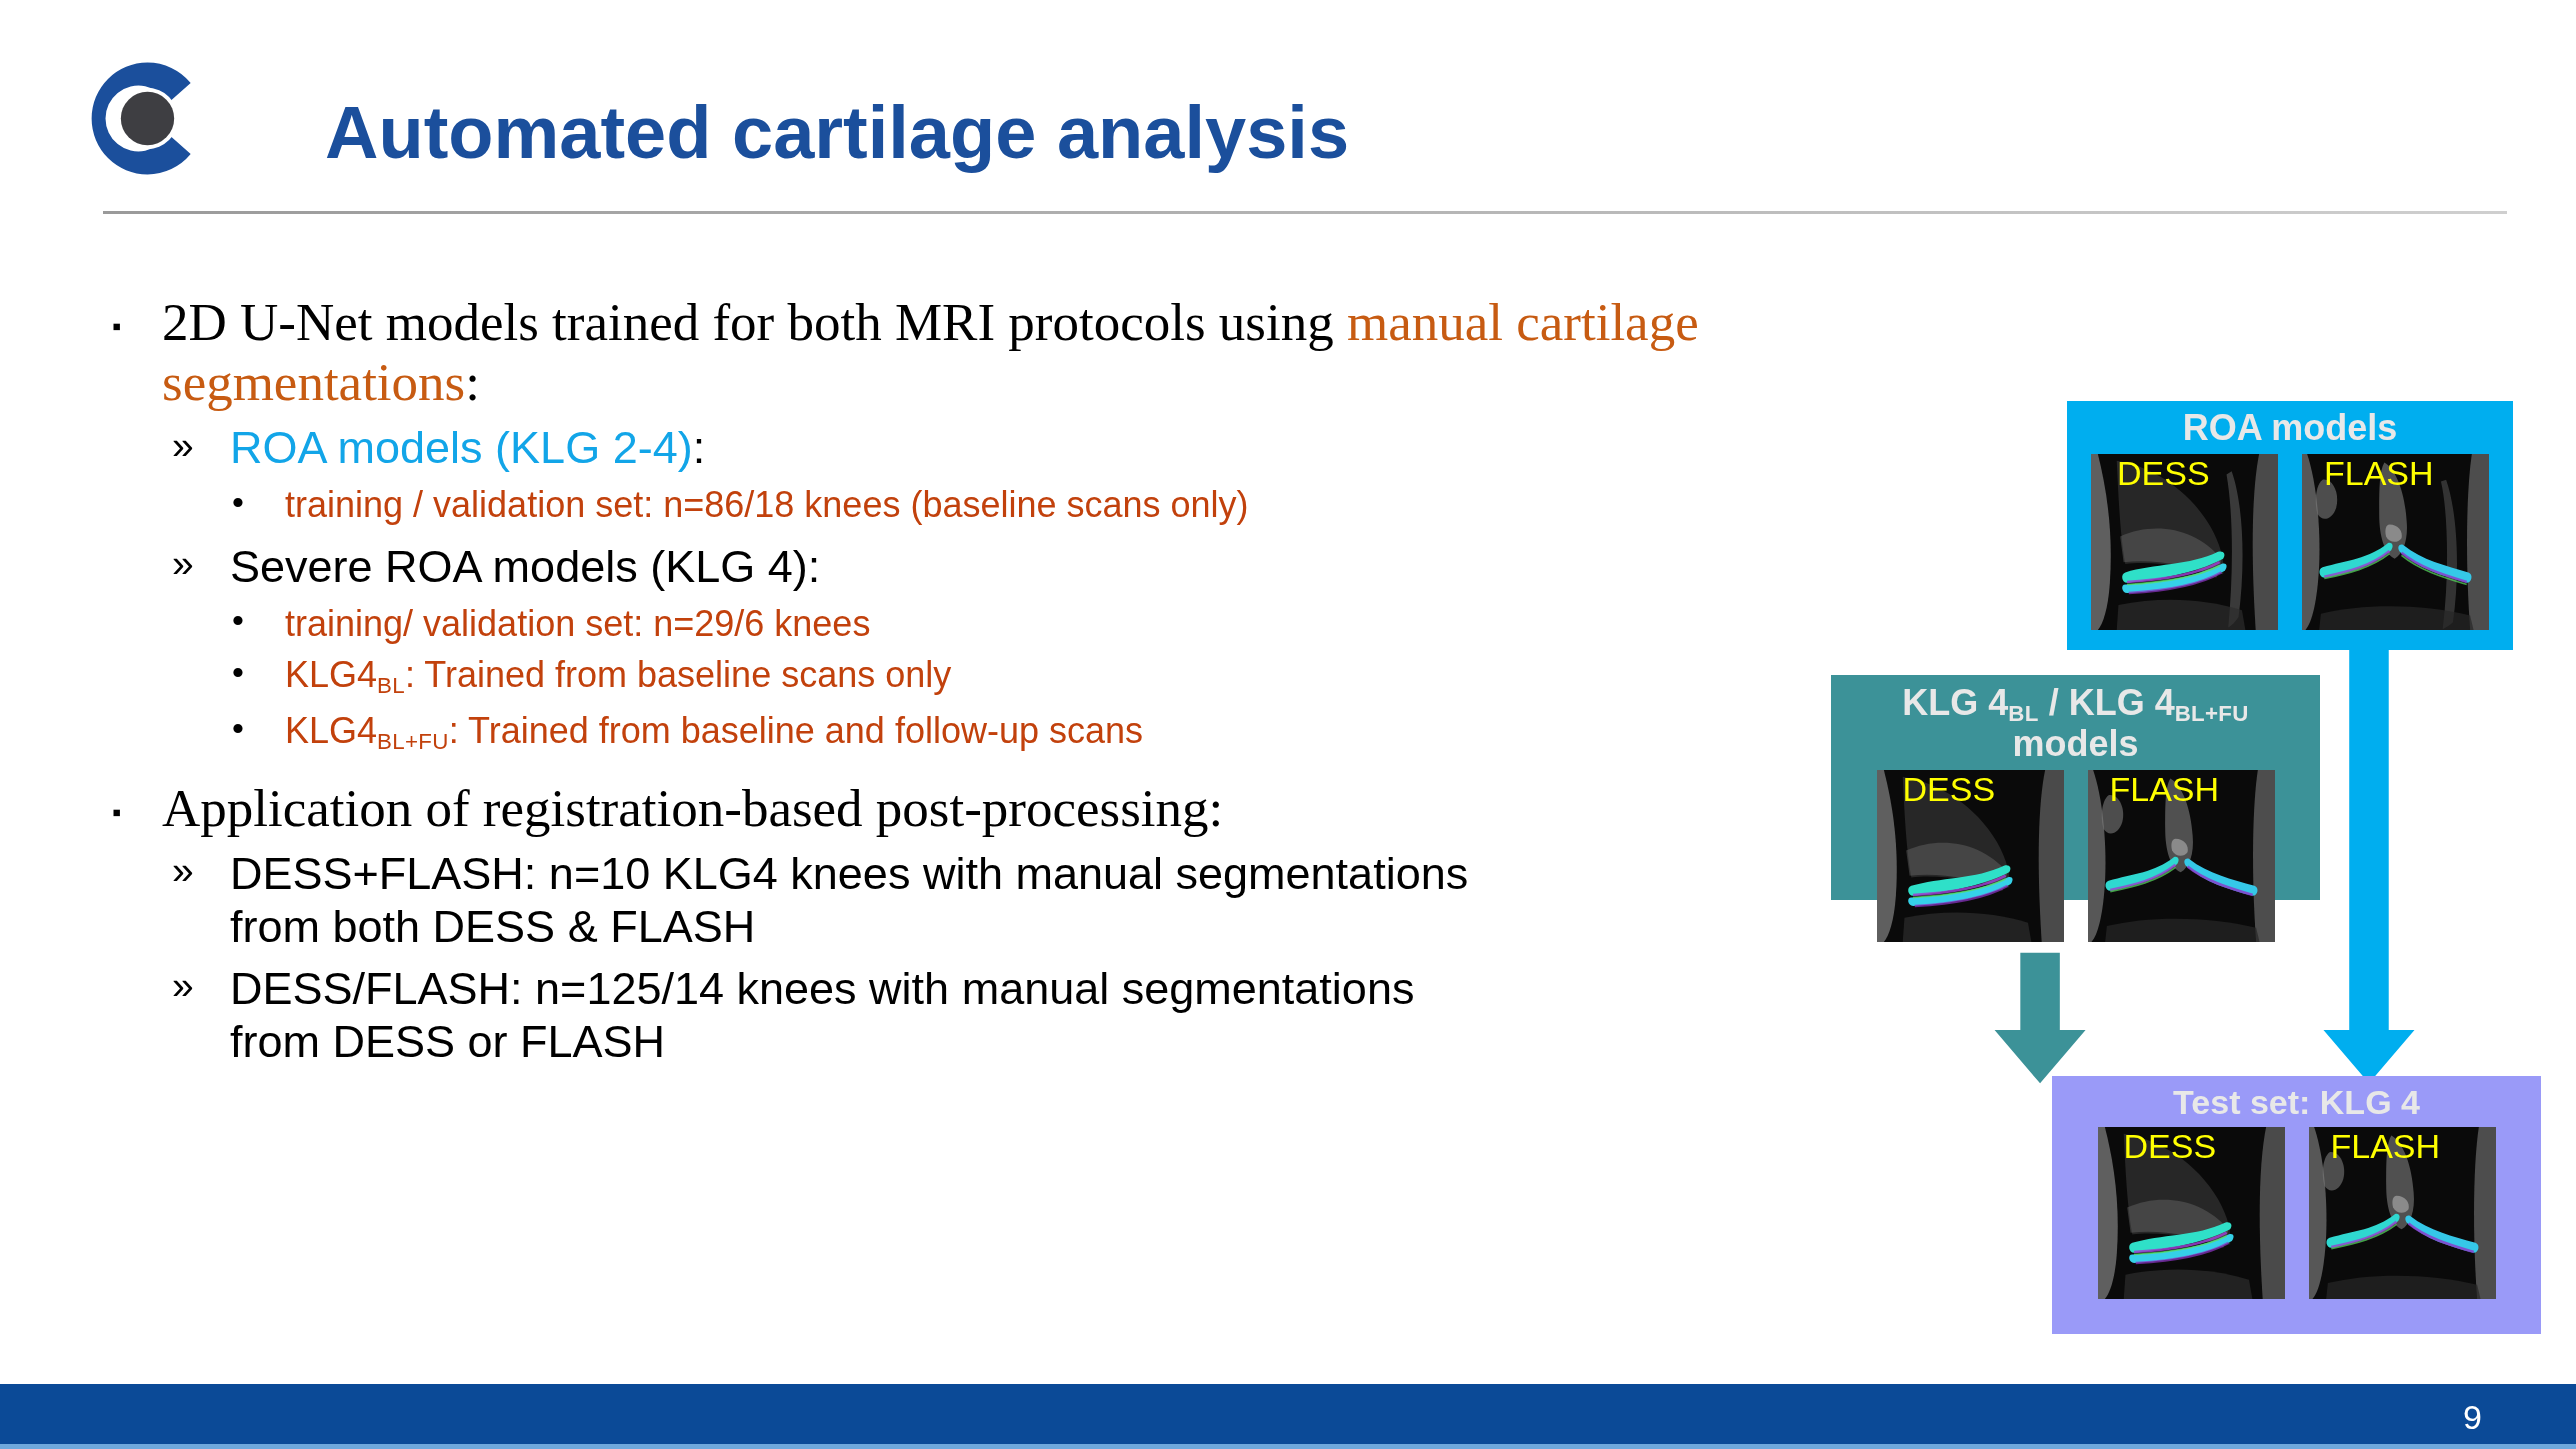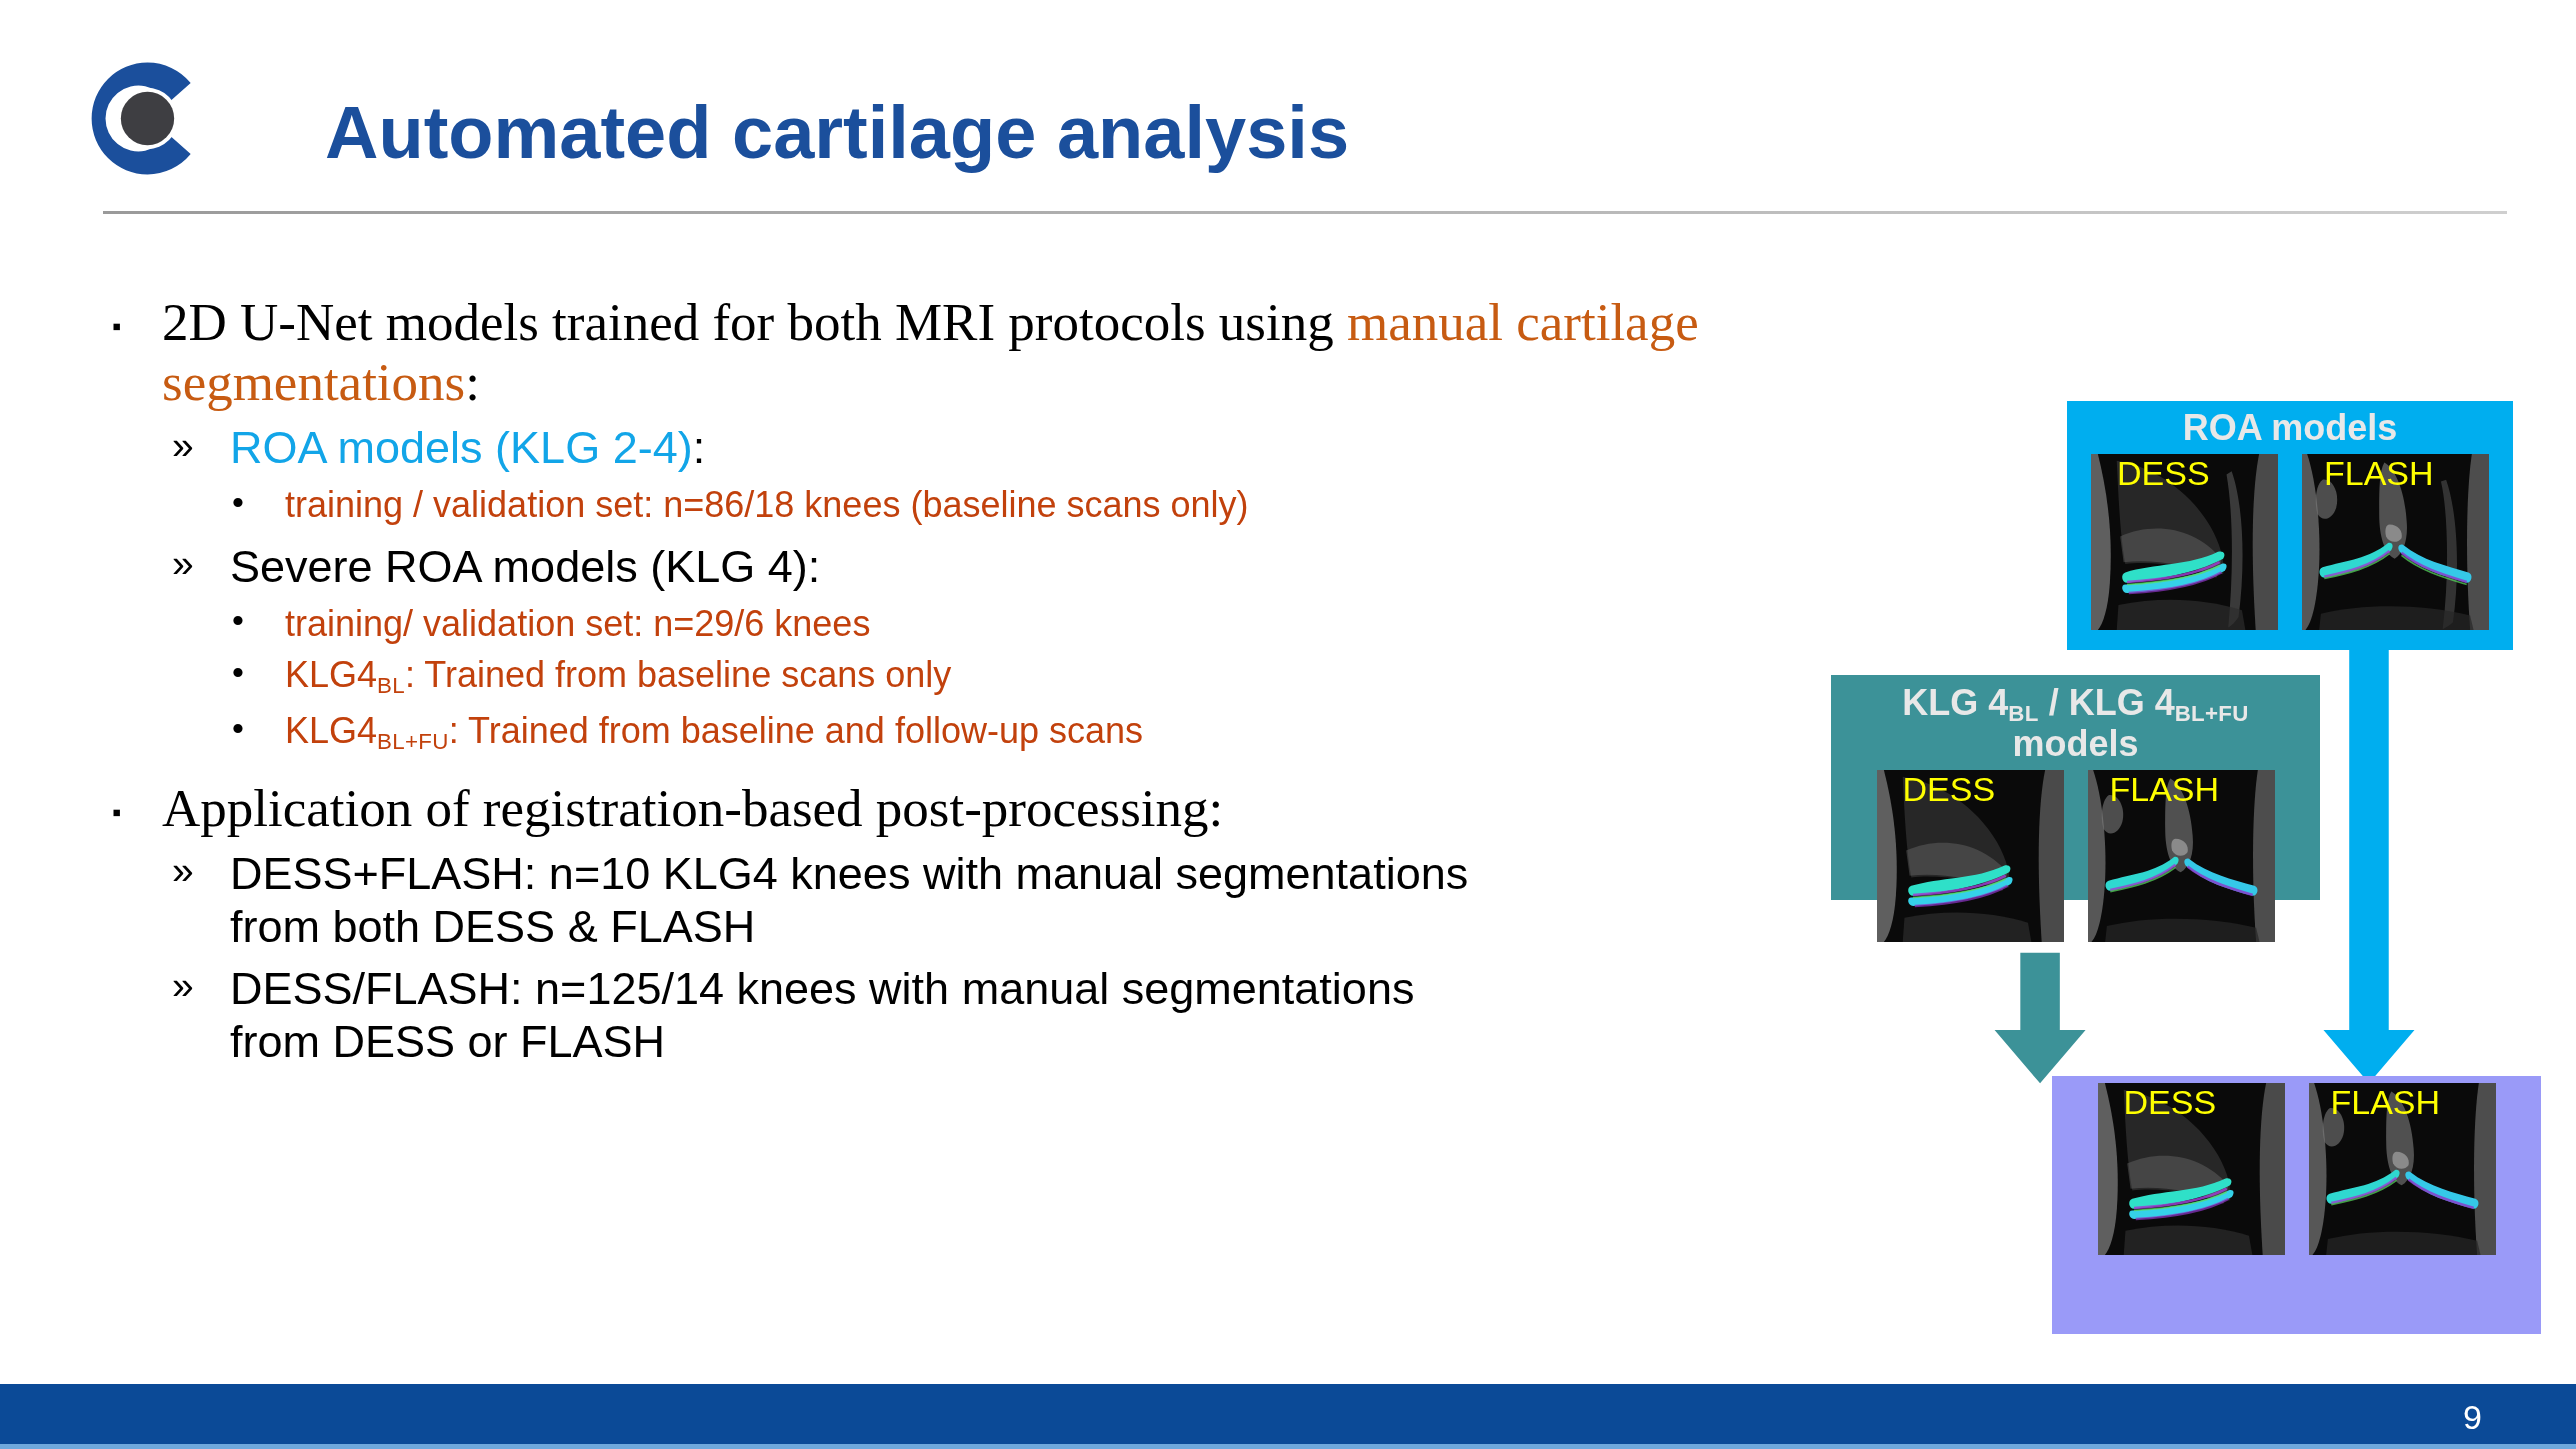--- a/index.html
+++ b/index.html
@@ -252,20 +252,21 @@
             <path d="M26 143 C54 137 80 131 102 113" stroke="#9b3fd0" stroke-width="3" fill="none" opacity="0.8"></path>
             <path d="M116 115 C138 133 166 141 192 149" stroke="#8f35c8" stroke-width="3" fill="none" opacity="0.8"></path>
             <path d="M26 145 C54 139 80 133 102 116" stroke="#58e060" stroke-width="2" fill="none" opacity="0.7"></path>
           </svg>
           <div class="mlabel">FLASH</div>
         </div>
       </div>
     </div>
 
     <div class="dbox" id="box-test">
+      <div class="btitle">Test set: KLG 4</div>
       <div class="imgrow">
         <div class="mri left" style="width:187px;height:172px">
           <svg viewBox="0 0 218 205" width="187" height="172" preserveAspectRatio="none">
             <rect width="218" height="205" fill="#0a0a0a"></rect>
             <path d="M8 0 C18 40 26 90 22 150 C20 180 14 198 8 205 L0 205 L0 0 Z" fill="#6e6e6e" opacity="0.85"></path>
             <path d="M30 8 C70 14 115 42 140 86 C152 108 156 126 154 140 C120 132 72 124 40 128 C34 96 32 50 30 8 Z" fill="#3a3a3a" opacity="0.6"></path>
             <path d="M34 96 C74 78 122 86 152 122 C150 134 148 140 146 144 C112 128 70 122 38 126 Z" fill="#7f7f7f" opacity="0.35"></path>
             <path d="M196 0 C188 40 186 110 192 205 L218 205 L218 0 Z" fill="#5a5a5a" opacity="0.8"></path>
             <path d="M32 176 C80 166 132 168 176 182 L180 205 L30 205 Z" fill="#2c2c2c" opacity="0.7"></path>
             <path d="M40 138 C72 128 116 130 148 114 C154 112 158 116 154 122 C120 140 76 146 42 150 C36 150 34 140 40 138 Z" fill="#2fe0c8"></path>

